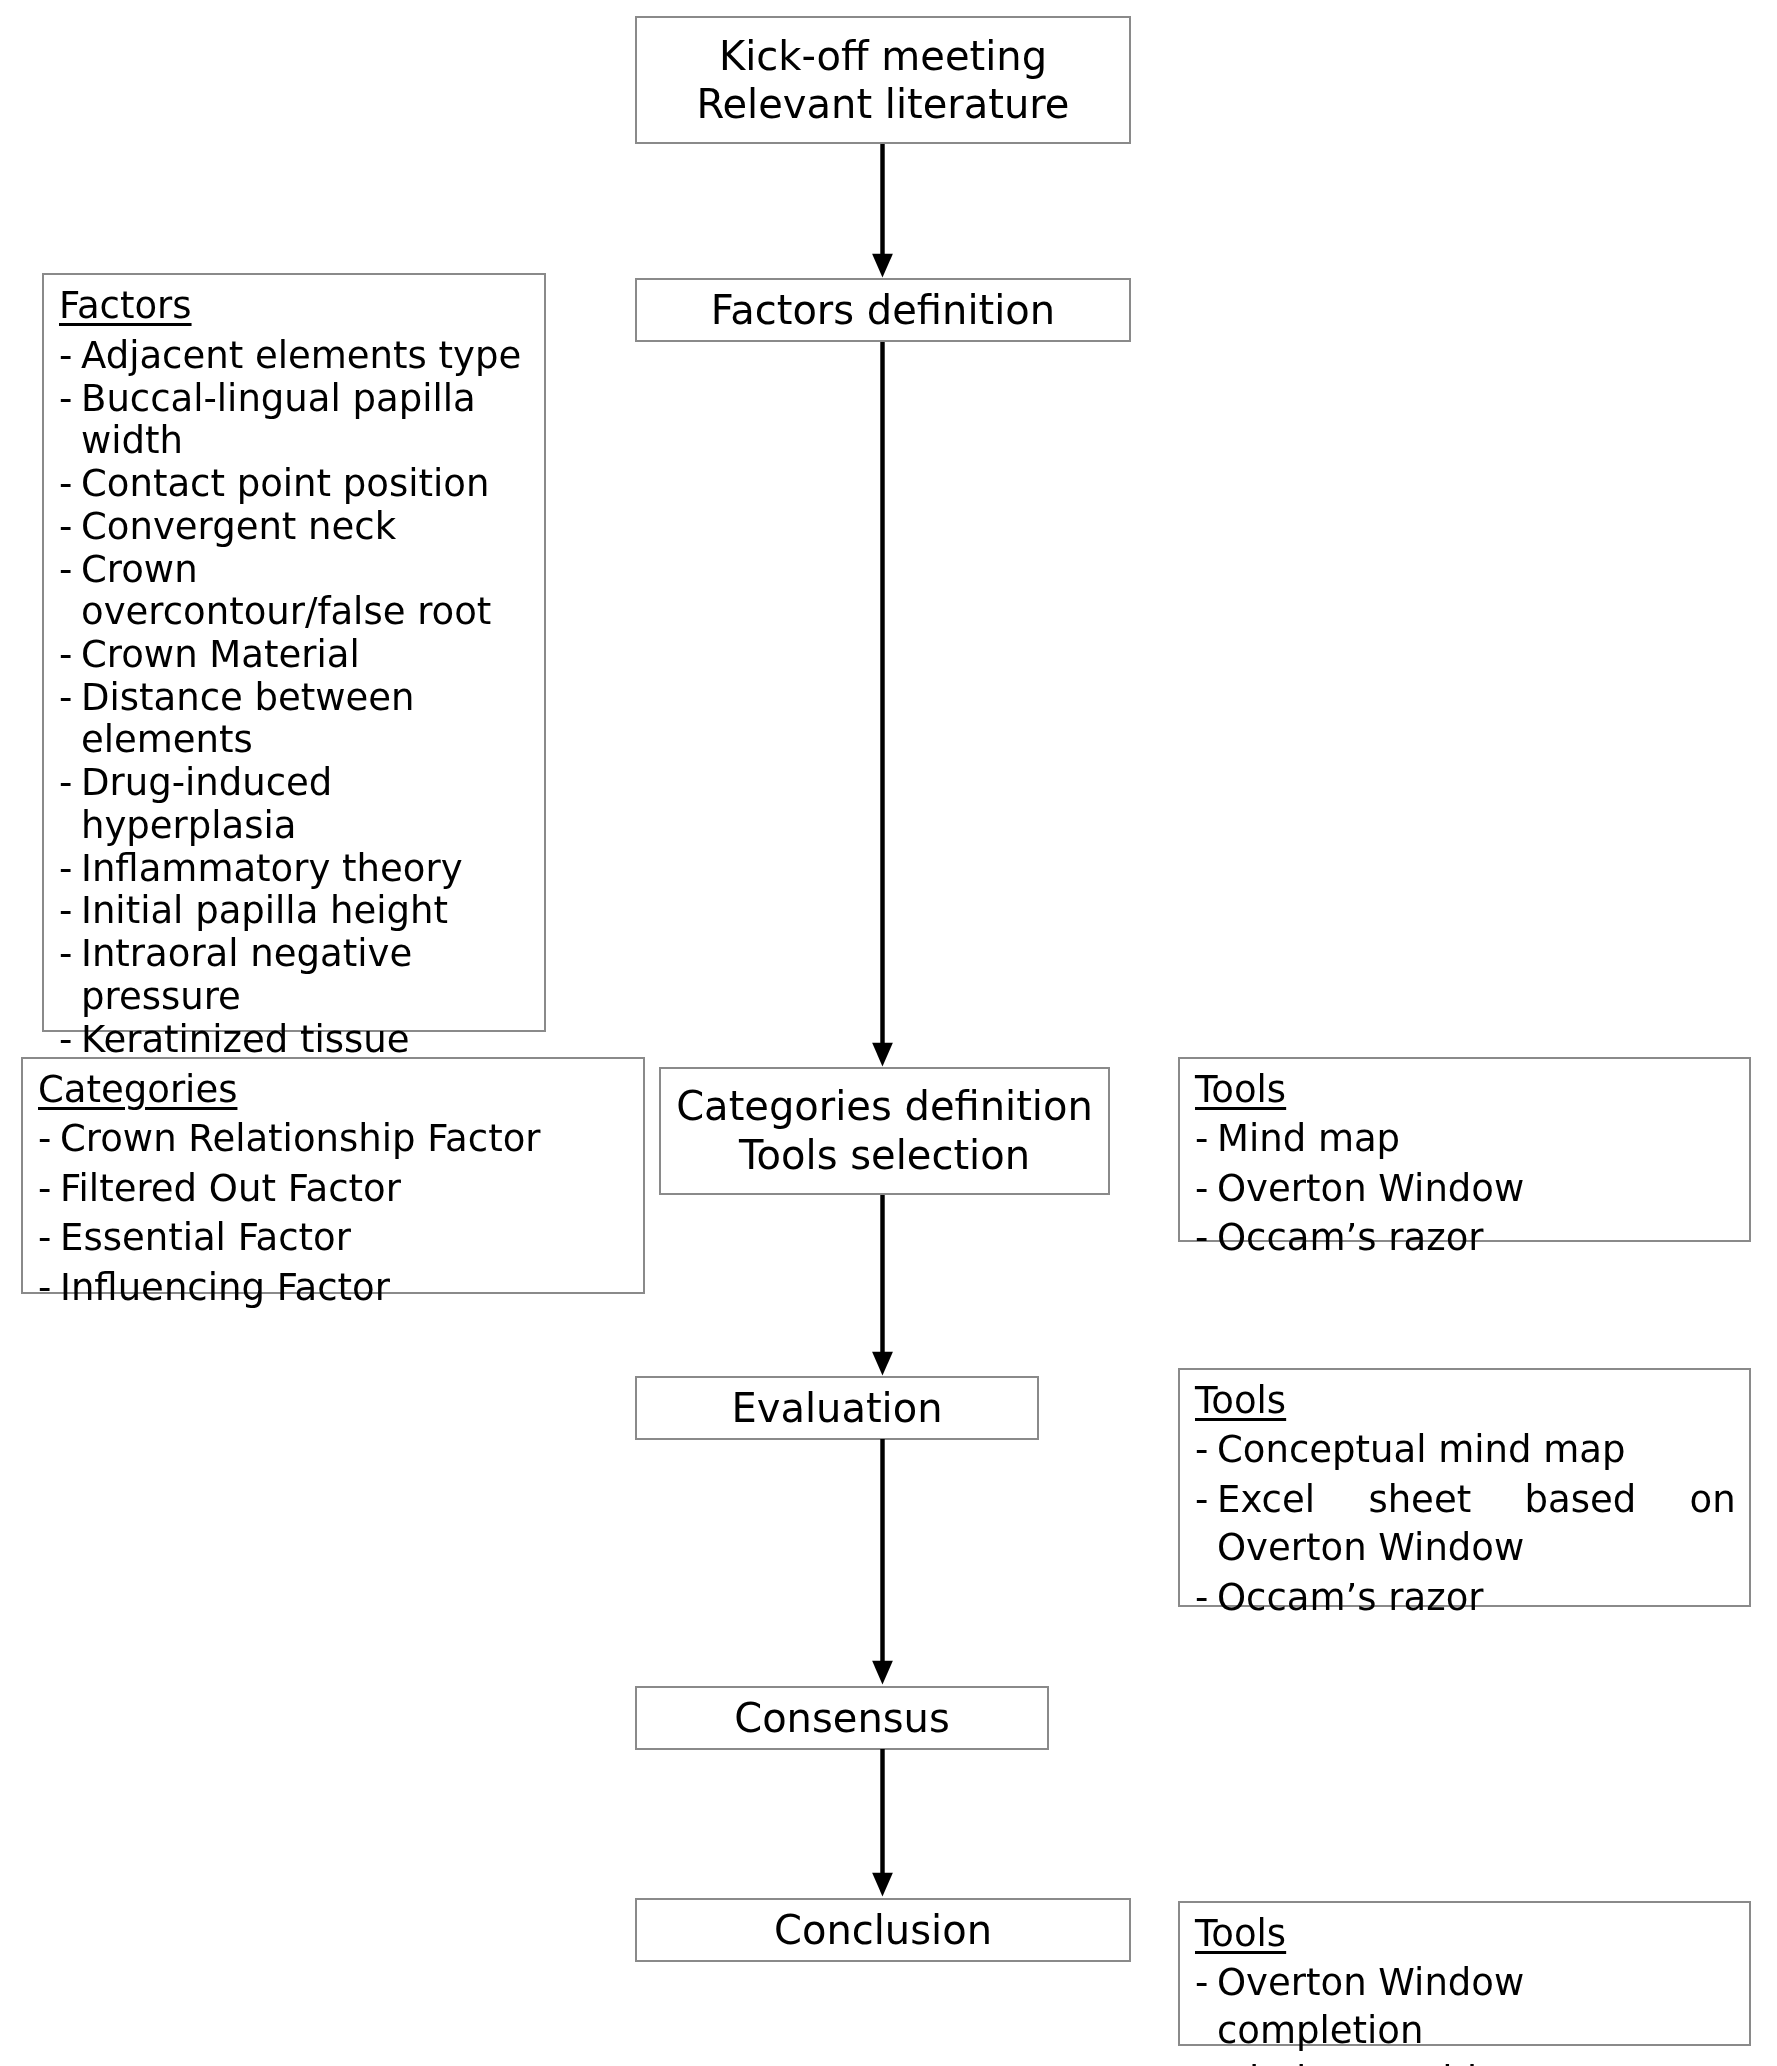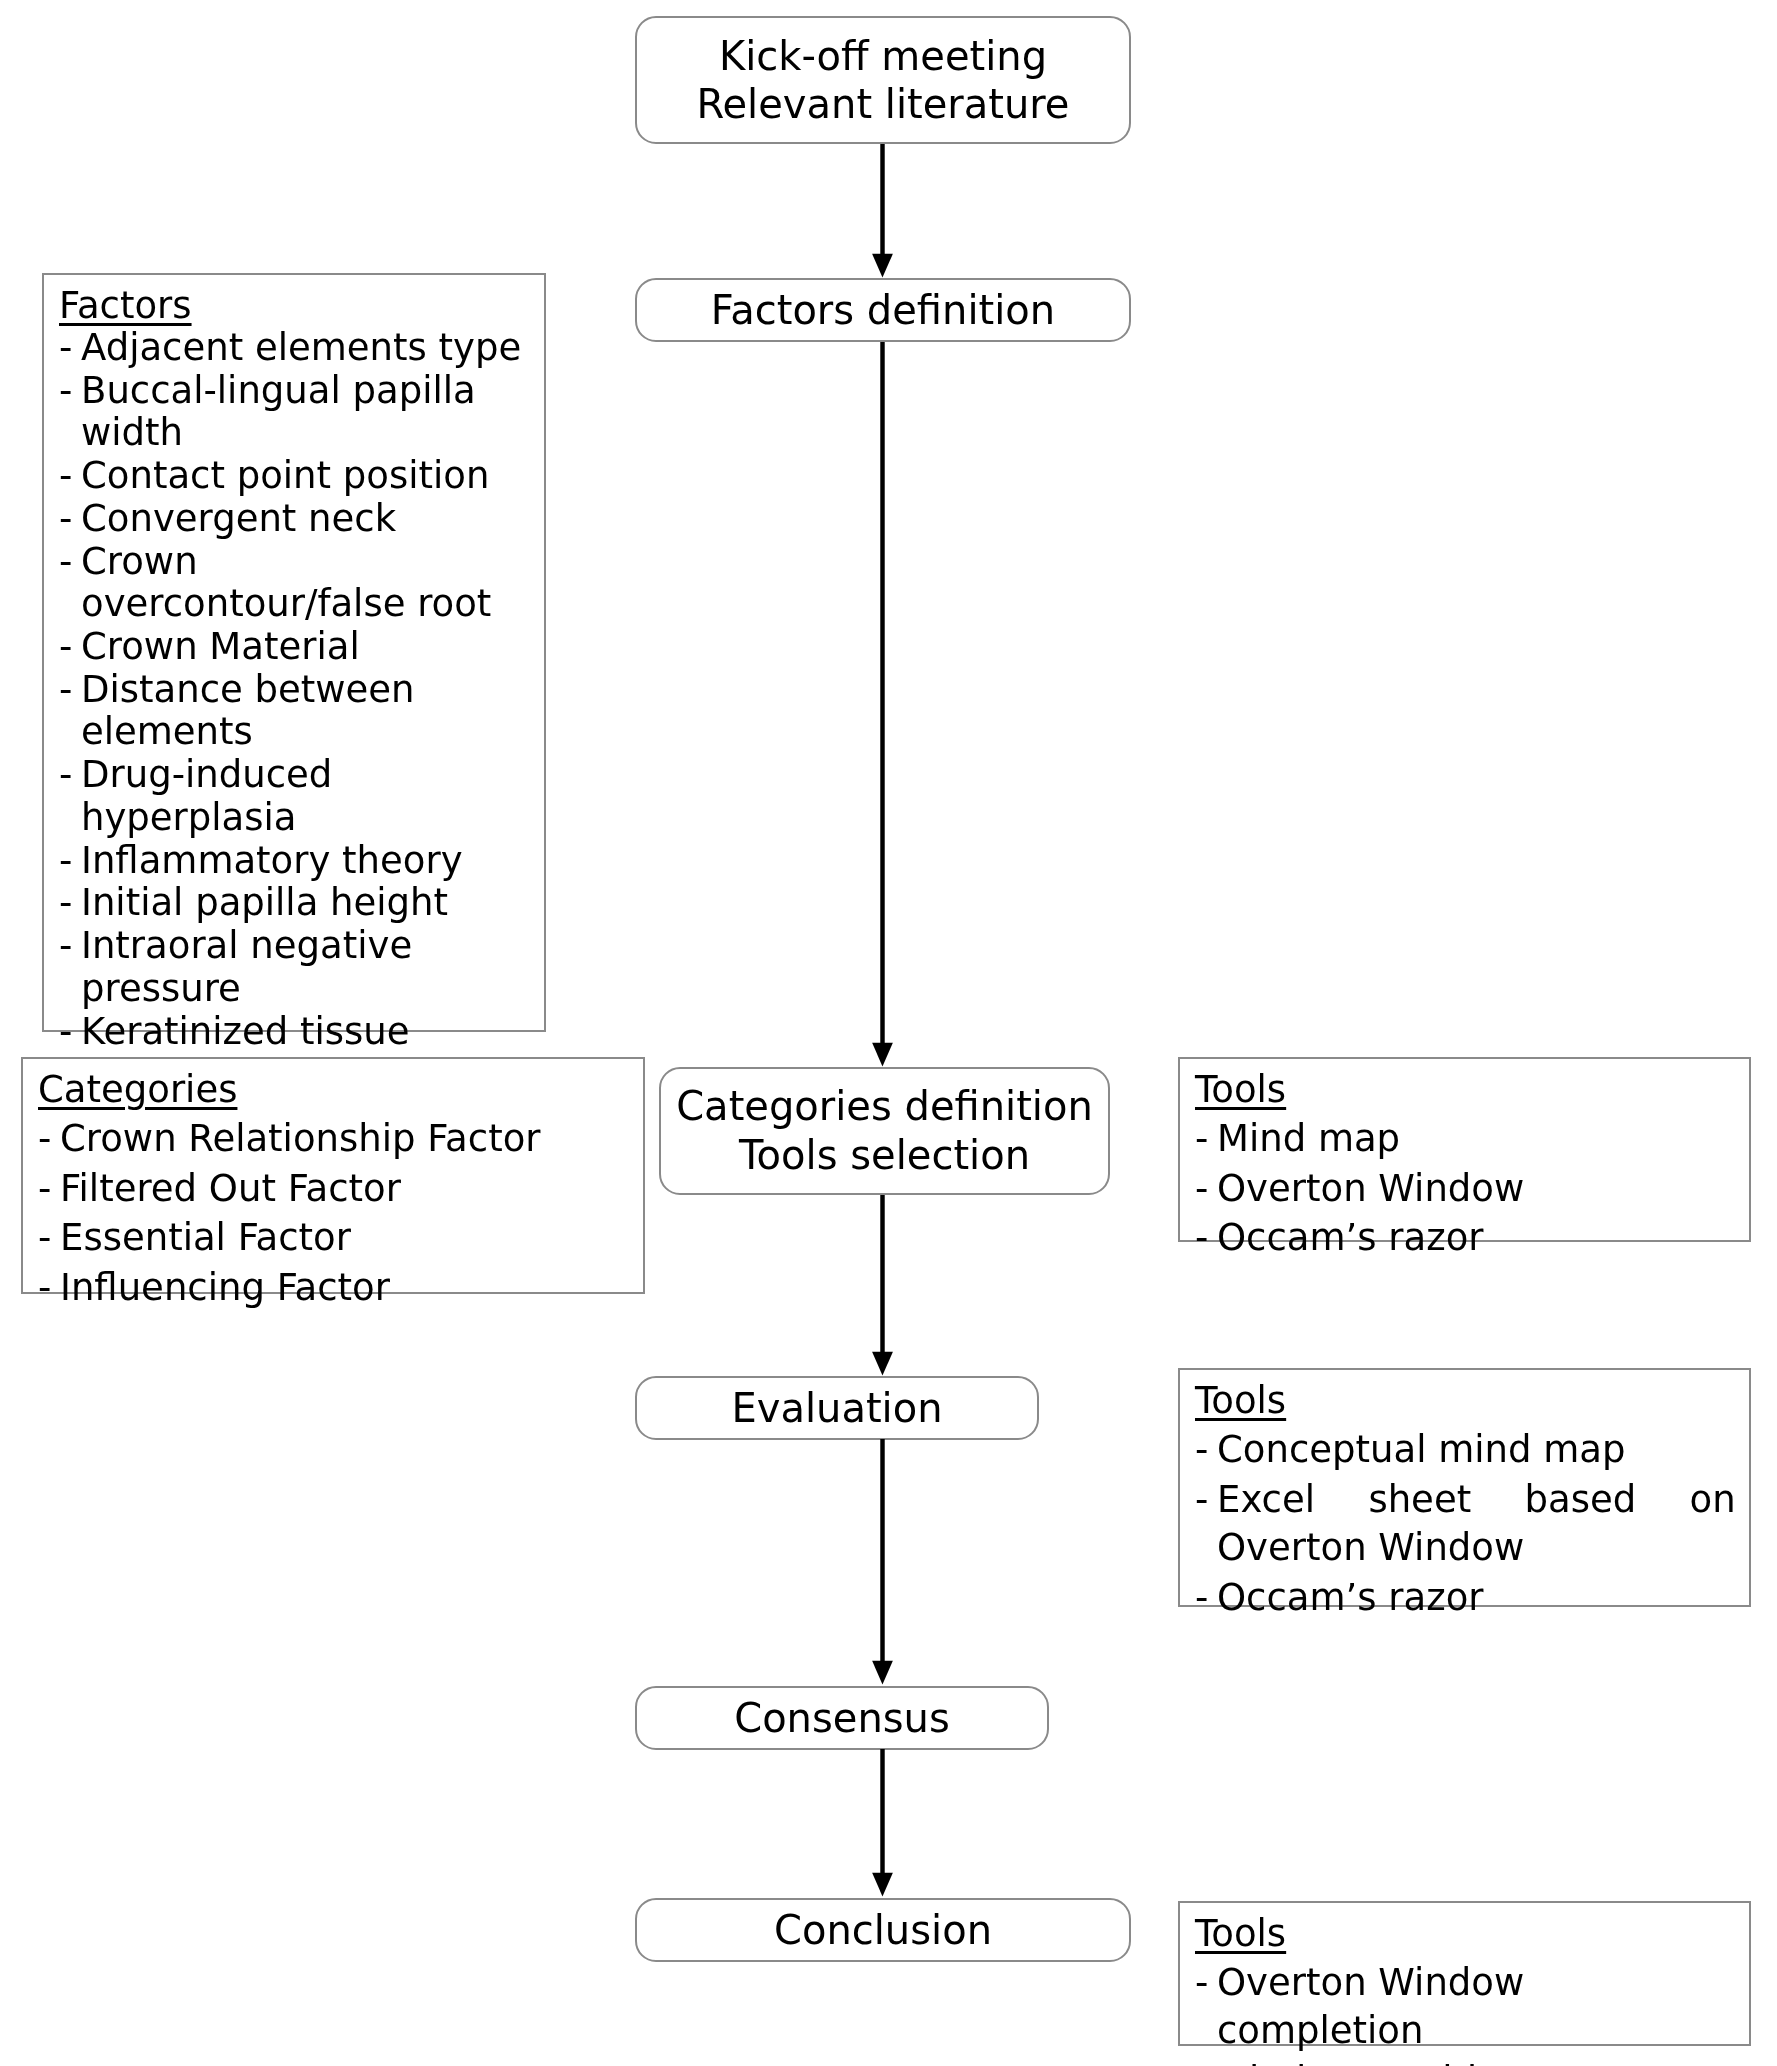--- a/index.html
+++ b/index.html
@@ -22,21 +22,20 @@
     box-sizing: border-box;
     border: 2.2px solid #8a8a8a;
     background: #ffffff;
   }
   .flow-box {
     display: flex;
     flex-direction: column;
     align-items: center;
     justify-content: center;
     text-align: left;
-    border-radius: 21px;
   }
   .flow-line {
     font-size: 40px;
     line-height: 1.22;
     color: #000000;
     white-space: nowrap;
   }
 
   
   .list-box {
@@ -72,21 +71,21 @@
   .item-text {
     flex: 1 1 auto;
   }
   .item-text.justify {
     text-align: justify;
     text-align-last: left;
   }
 
   
   .factors .list-items li { line-height: 1.155; margin-bottom: 0px; }
-  .factors .list-title { margin-bottom: 0; }
+  .factors .list-title { margin-bottom: 8px; }
 
   .categories .list-items li { line-height: 1.30; }
   .tools .list-items li { line-height: 1.30; }
 
   
   .arrow {
     position: absolute;
   }
   .arrow svg { display: block; }
 </style>

